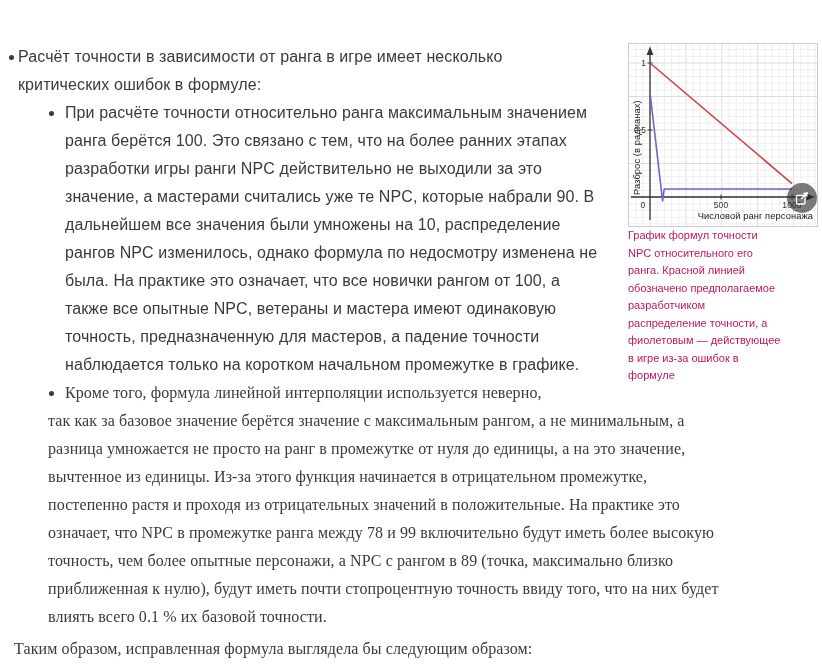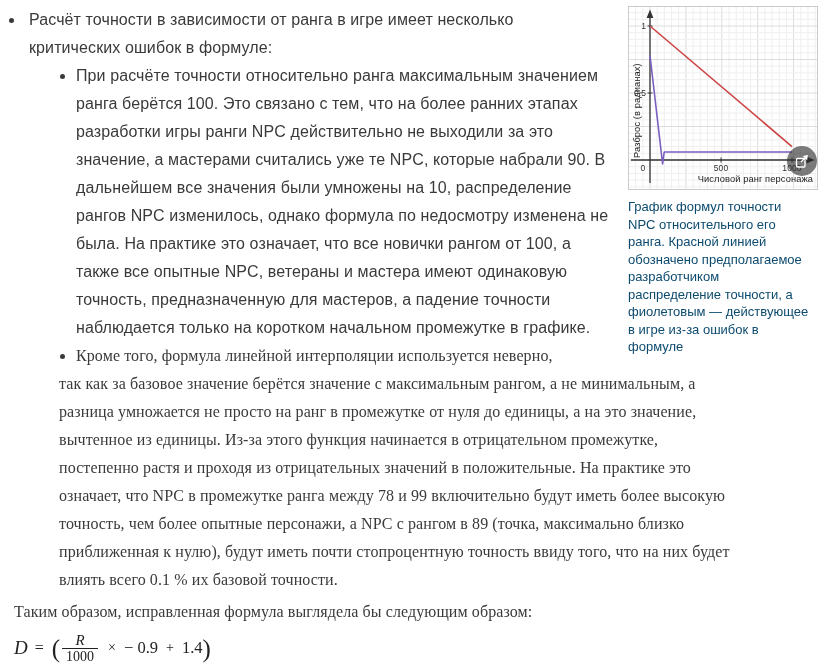--- a/index.html
+++ b/index.html
@@ -15,28 +15,28 @@
     width:188px;height:182px;border:1px solid #c8ccd1;background:#fff;
     position:relative;box-sizing:content-box;
   }
   .thumb .frame svg{display:block;}
   .expand-btn{
     position:absolute;right:0;bottom:13px;width:30px;height:30px;border-radius:50%;
     background:rgba(42,42,42,.62);display:flex;align-items:center;justify-content:center;
     cursor:pointer;
   }
   .thumbcaption{
-    margin-top:8px;font-size:13px;line-height:17.5px;color:#0c4a6e;
+    font-size:11px;line-height:17.5px;color:#be185d;
     white-space:pre-line;letter-spacing:0;
   }
   
   ul{list-style:none;margin:0;padding:0;}
   li{position:relative;}
   .dot{position:absolute;width:5px;height:5px;border-radius:50%;background:#3a3a3a;top:11.5px;}
-  .l1{padding-left:29px;}
+  .l1{padding-left:18px;margin-top:37px;}
   .l1 > .dot{left:9px;}
   .l2{padding-left:47px;} 
   .l2 > .dot{left:31px;}  
   .l2.outdent{padding-left:30px;font-family:Liberation Serif, serif;} 
   .l2.outdent > .txt{text-indent:17px;} 
   .txt{display:block;white-space:pre-line;}
   
   .closing{margin:4px 0 0 14px;font-family:Liberation Serif, serif;}
   .formula{
     margin:2px 0 0 14px;height:40px;display:flex;align-items:center;

